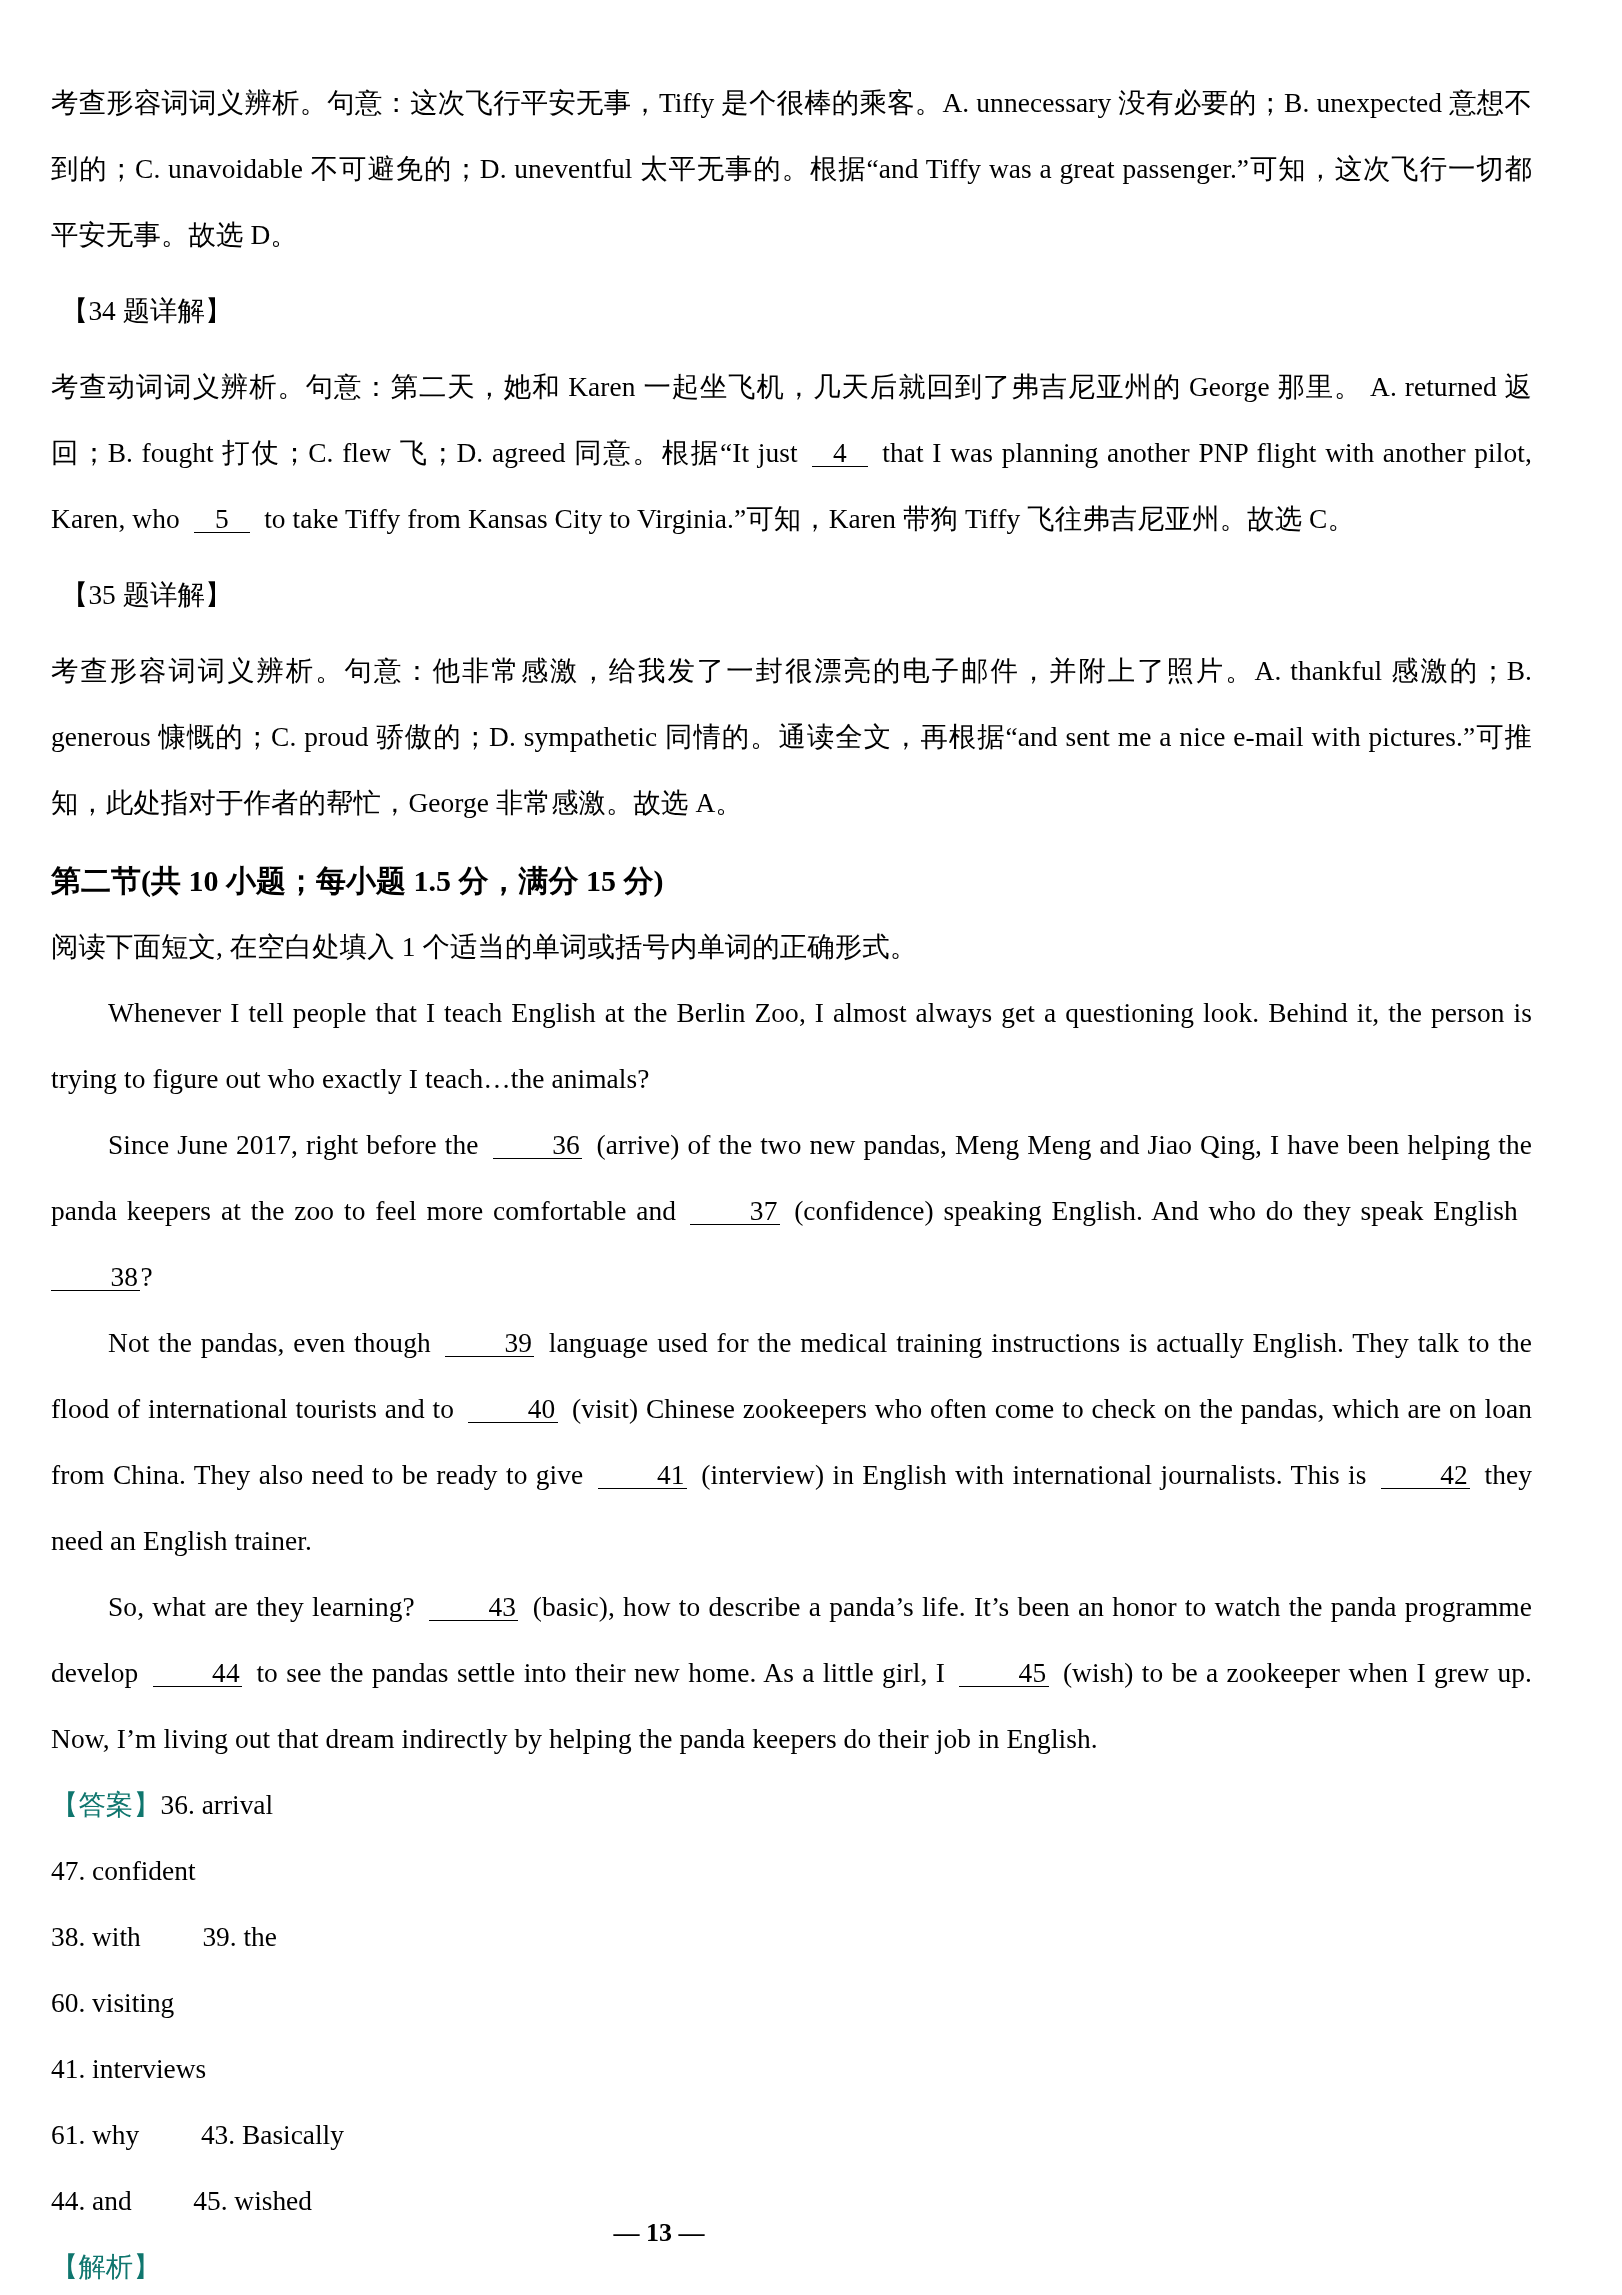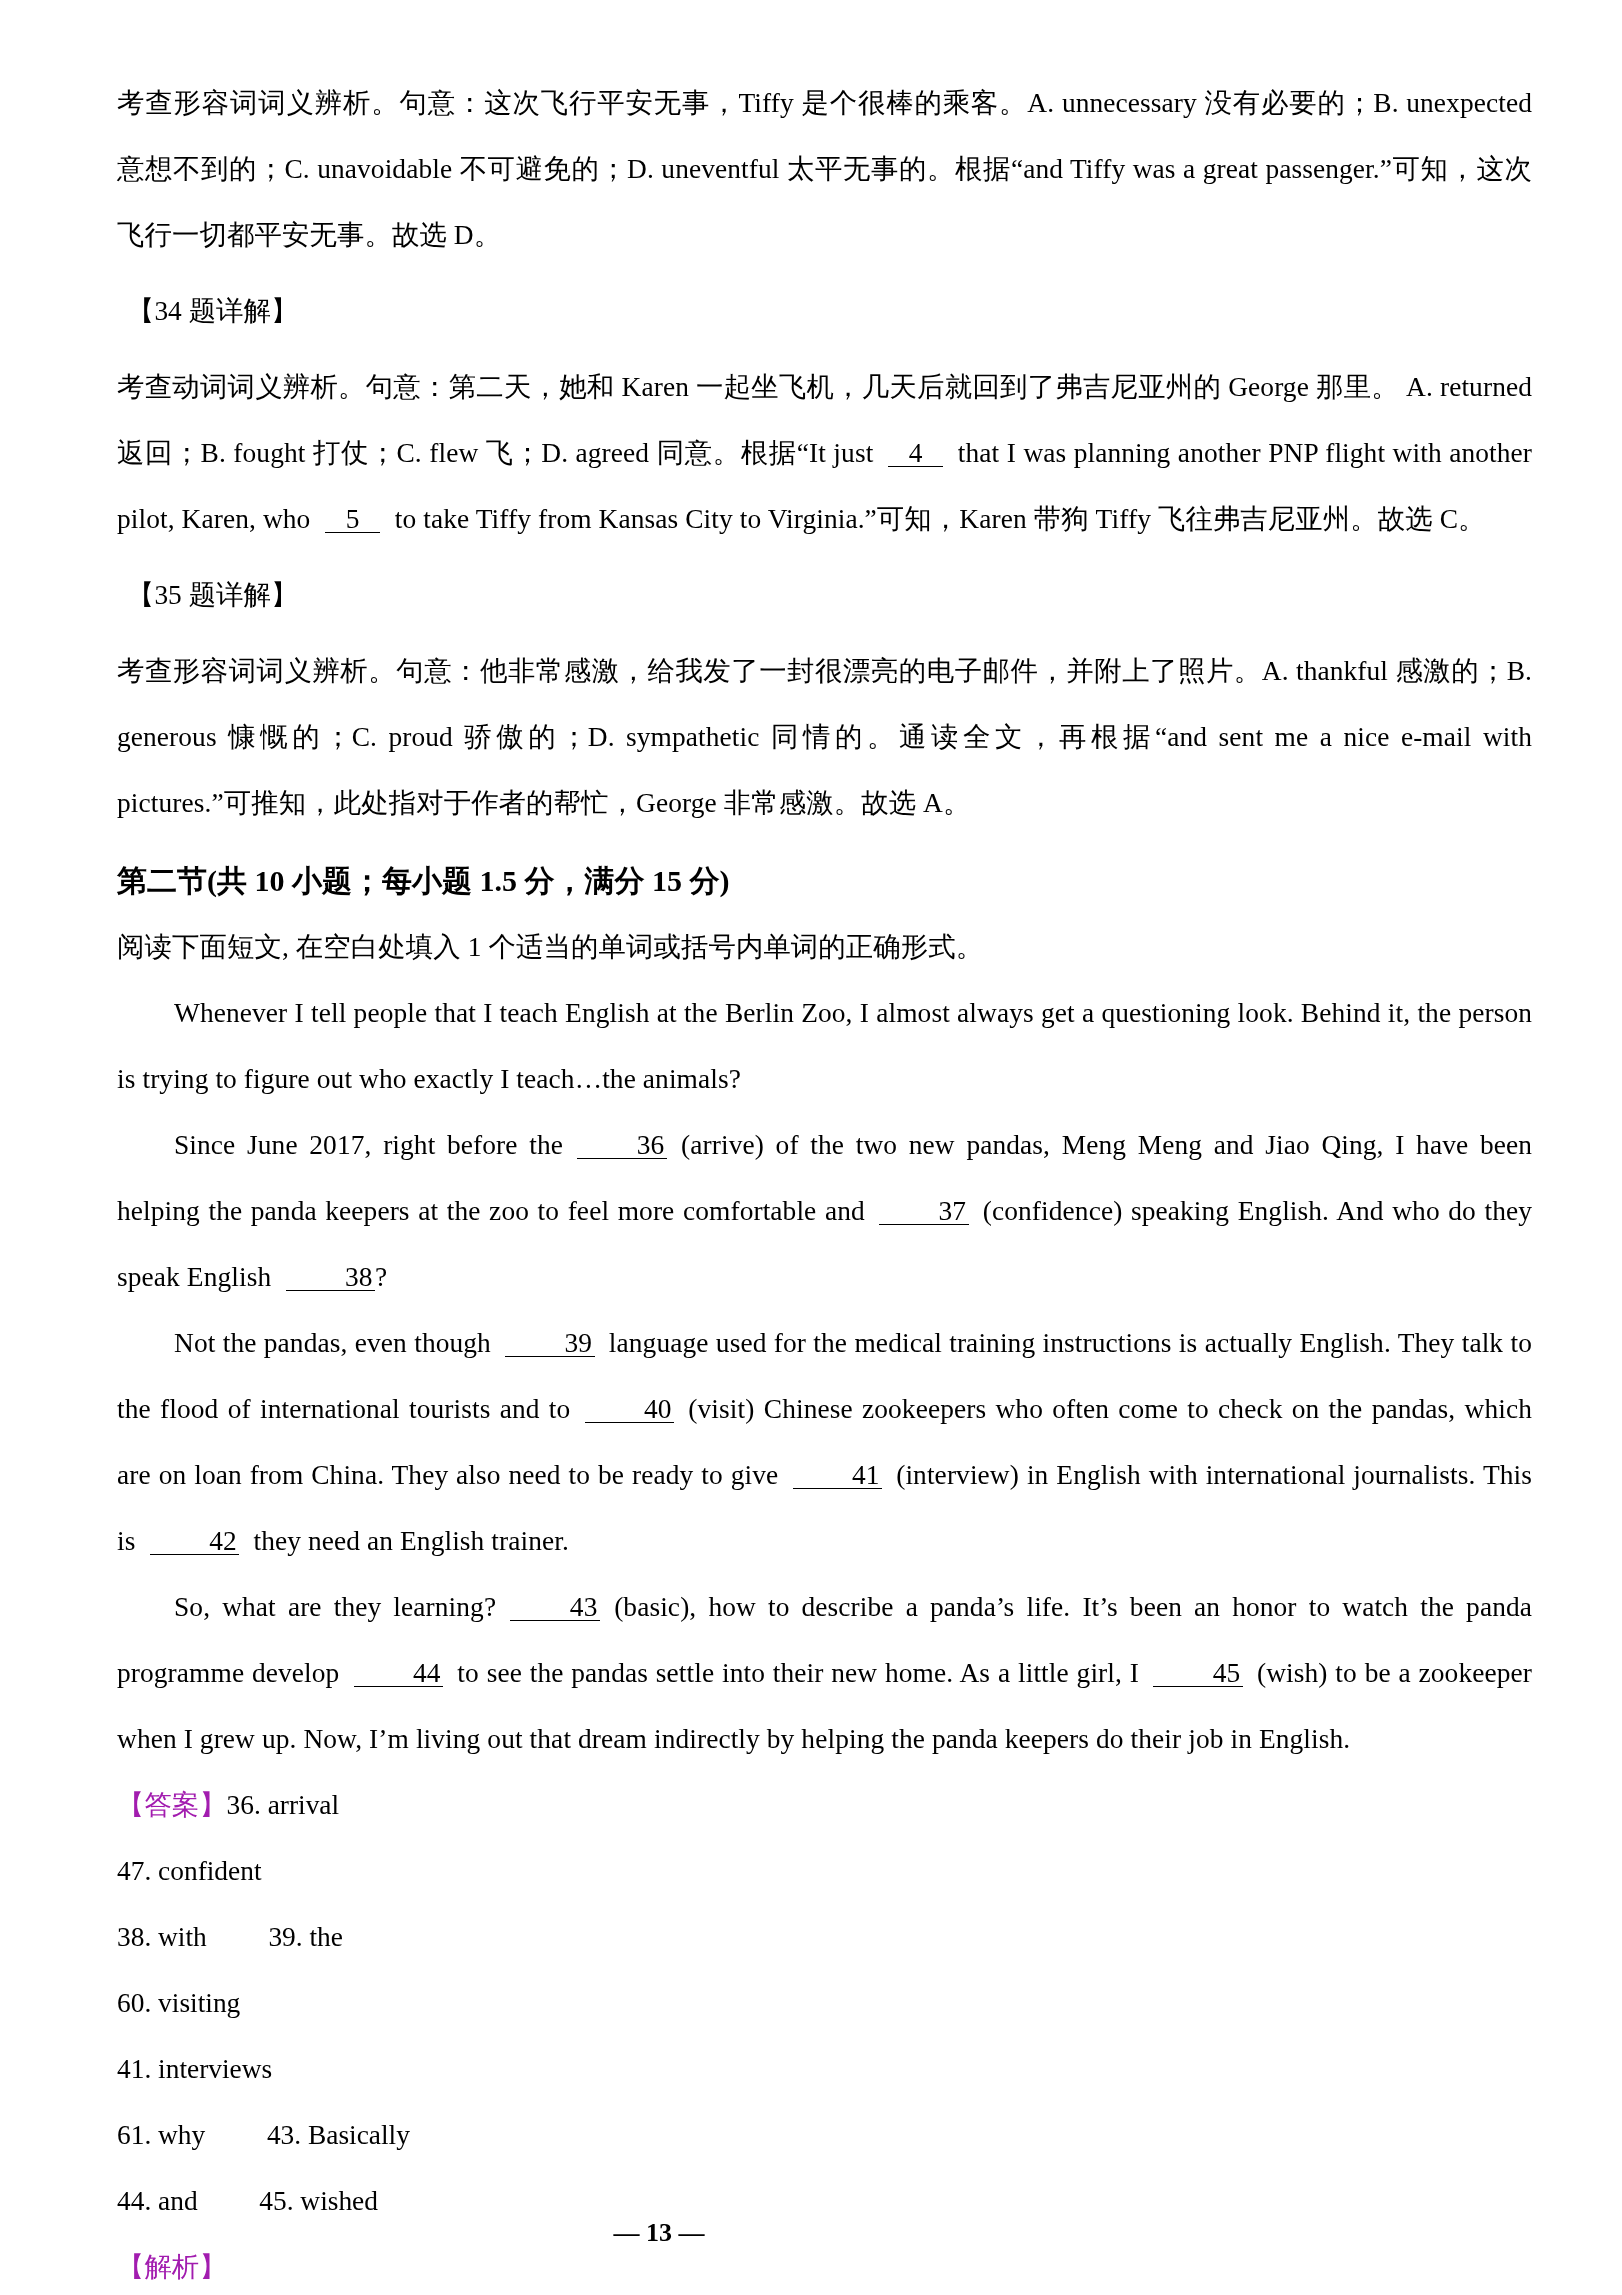--- a/index.html
+++ b/index.html
@@ -14,21 +14,21 @@
     color: #000000;
     position: relative;
     overflow: hidden;
   }
   .page {
     position: absolute;
     left: 0; top: 0;
     width: 1623px;
     height: 2295px;
     box-sizing: border-box;
-    padding: 70px 91px 0 117px;
+    padding: 70px 91px 0 51px;
   }
   .body-text {
     font-size: 27.4px;
     line-height: 66px;
     text-align: justify;
     text-justify: inter-word;
     margin: 0;
     letter-spacing: 0.1px;
   }
   .para-indent {
@@ -46,21 +46,21 @@
     font-weight: bold;
     margin: 10.7px 0 0 0;
   }
   .answer-line {
     font-size: 27.4px;
     line-height: 66px;
     margin: 0;
     white-space: pre;
   }
   .tag {
-    color: #a21caf;
+    color: #0f766e;
     font-weight: normal;
   }
   .blank {
     display: inline-block;
     border-bottom: 1.8px solid #000;
     text-align: center;
     padding: 0 2.4px;
     line-height: 0.95;
     vertical-align: baseline;
   }

